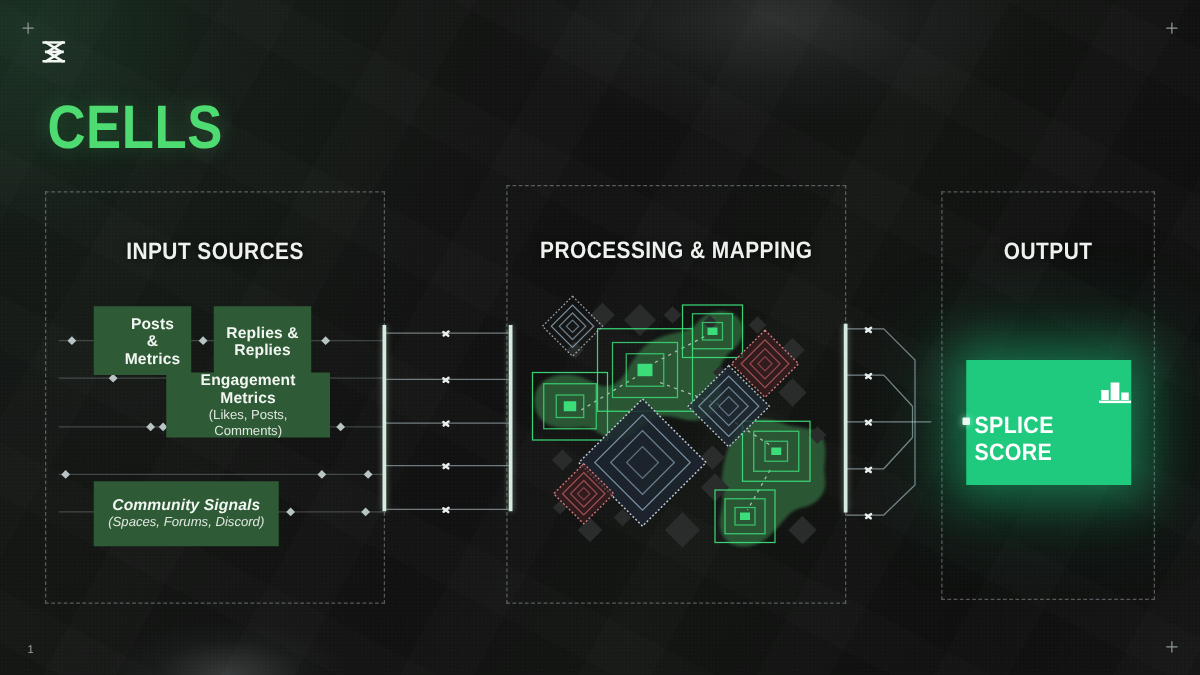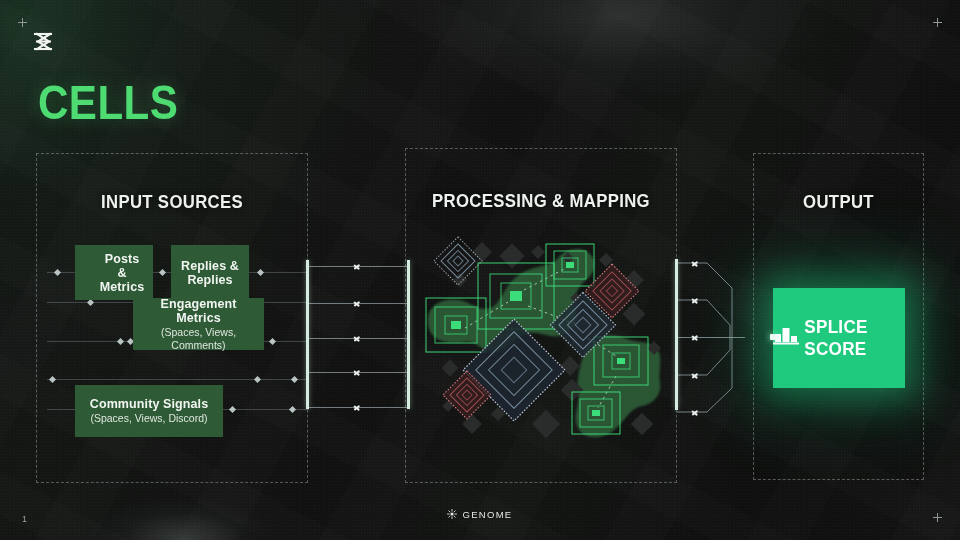--- a/index.html
+++ b/index.html
@@ -96,21 +96,21 @@
     align-items:center; justify-content:center;
     color:#f2f6f2; text-align:center;
     padding:5px 8px;
   }
   .icard .t1 { font-size:12.5px; font-weight:700; line-height:14px; letter-spacing:.1px; }
   .icard .t2 { font-size:10.5px; font-weight:400; line-height:13px; color:#dfe7e0; margin-top:1px; }
 
   .card-posts   { left:75px;  top:245px; width:78px;  height:55px;padding-left:24px; }
   .card-replies { left:171px; top:245px; width:78px;  height:55px; }
   .card-engage  { left:133px; top:298px; width:131px; height:52px; }
-  .card-comm    { left:75px;  top:385px; width:148px; height:52px; }
+  .card-comm    { left:75px;  top:385px; width:148px; height:52px;font-style:italic; }
 
   
   .rail { position:absolute; z-index:4; height:1px; background:rgba(165,180,190,0.30); }
   .rail-dot { position:absolute; z-index:5; width:5px; height:5px; background:#b9c4c4;
               transform:rotate(45deg); }
 
   
   .bus {
     position:absolute; z-index:6; width:3px;
     background:#d6ece0; box-shadow:0 0 5px rgba(200,240,220,.45);
@@ -127,21 +127,21 @@
     background:#e9eeec; border-radius:1px;
   }
   .chev::before { top:2.8px; transform:rotate(38deg); transform-origin:left center; }
   .chev::after  { top:6.8px; transform:rotate(-38deg); transform-origin:left center; }
 
   
   .splice {
     position:absolute; z-index:7;
     left:773px; top:288px; width:132px; height:100px;
     background:#1fc97e;
-    display:flex; flex-direction:row; align-items:center; justify-content:center;
+    display:flex; flex-direction:column; align-items:flex-end; justify-content:center;
     box-shadow:0 0 34px 11px rgba(31,201,126,0.42), 0 0 70px 26px rgba(31,201,126,0.18);
   }
   .splice .sicon { width:26px; height:20px; margin-bottom:7px; }
   .splice .slabel {
     font-family:"Liberation Sans Narrow","Liberation Sans",sans-serif;
     font-weight:700; font-size:19px; letter-spacing:.3px; color:#ffffff;
     transform:scaleX(0.9);
   }
   .out-dot  { position:absolute; z-index:8; left:770px; top:334px; width:6px; height:6px;
               background:#eafaf2; border-radius:1px; box-shadow:0 0 6px rgba(180,255,220,.7); }
@@ -217,26 +217,26 @@
     <div class="t1">Metrics</div>
   </div>
 
   <div class="icard card-replies">
     <div class="t1">Replies &amp;</div>
     <div class="t1">Replies</div>
   </div>
 
   <div class="icard card-engage">
     <div class="t1">Engagement Metrics</div>
-    <div class="t2">(Spaces, Views, Comments)</div>
+    <div class="t2">(Likes, Posts, Comments)</div>
   </div>
 
   <div class="icard card-comm">
     <div class="t1">Community Signals</div>
-    <div class="t2">(Spaces, Views, Discord)</div>
+    <div class="t2">(Spaces, Forums, Discord)</div>
   </div>
 
   <div class="layer z1">
     <div class="flowline" style="left:308px; top:266px; width:99px;"></div>
     <div class="flowline" style="left:308px; top:303px; width:99px;"></div>
     <div class="flowline" style="left:308px; top:338px; width:99px;"></div>
     <div class="flowline" style="left:308px; top:372px; width:99px;"></div>
     <div class="flowline" style="left:308px; top:407px; width:99px;"></div>
     <div class="chev" style="left:354px; top:261px;"></div>
     <div class="chev" style="left:354px; top:298px;"></div>
@@ -429,32 +429,14 @@
           <rect x="9.5" y="3" width="7" height="14"></rect>
           <rect x="18" y="11" width="6" height="6"></rect>
           <rect x="0" y="17.5" width="26" height="2"></rect>
         </g>
       </svg>
     </div>
     <div class="slabel">SPLICE SCORE</div>
   </div>
 
   <div class="page-num">1</div>
-  <div class="footer-brand">
-    <span>
-      <svg viewBox="0 0 12 12" width="10" height="10">
-        <g stroke="#e2e8e4" stroke-width="1.1" stroke-linecap="round">
-          <line x1="6" y1="0.6" x2="6" y2="2.6"></line>
-          <line x1="6" y1="9.4" x2="6" y2="11.4"></line>
-          <line x1="0.6" y1="6" x2="2.6" y2="6"></line>
-          <line x1="9.4" y1="6" x2="11.4" y2="6"></line>
-          <line x1="2.2" y1="2.2" x2="3.6" y2="3.6"></line>
-          <line x1="8.4" y1="8.4" x2="9.8" y2="9.8"></line>
-          <line x1="9.8" y1="2.2" x2="8.4" y2="3.6"></line>
-          <line x1="3.6" y1="8.4" x2="2.2" y2="9.8"></line>
-        </g>
-        <circle cx="6" cy="6" r="1.9" fill="#e2e8e4"></circle>
-      </svg>
-    </span>
-    <span class="fb-txt">GENOME</span>
-  </div>
 
 </div>
 
 </body></html>

